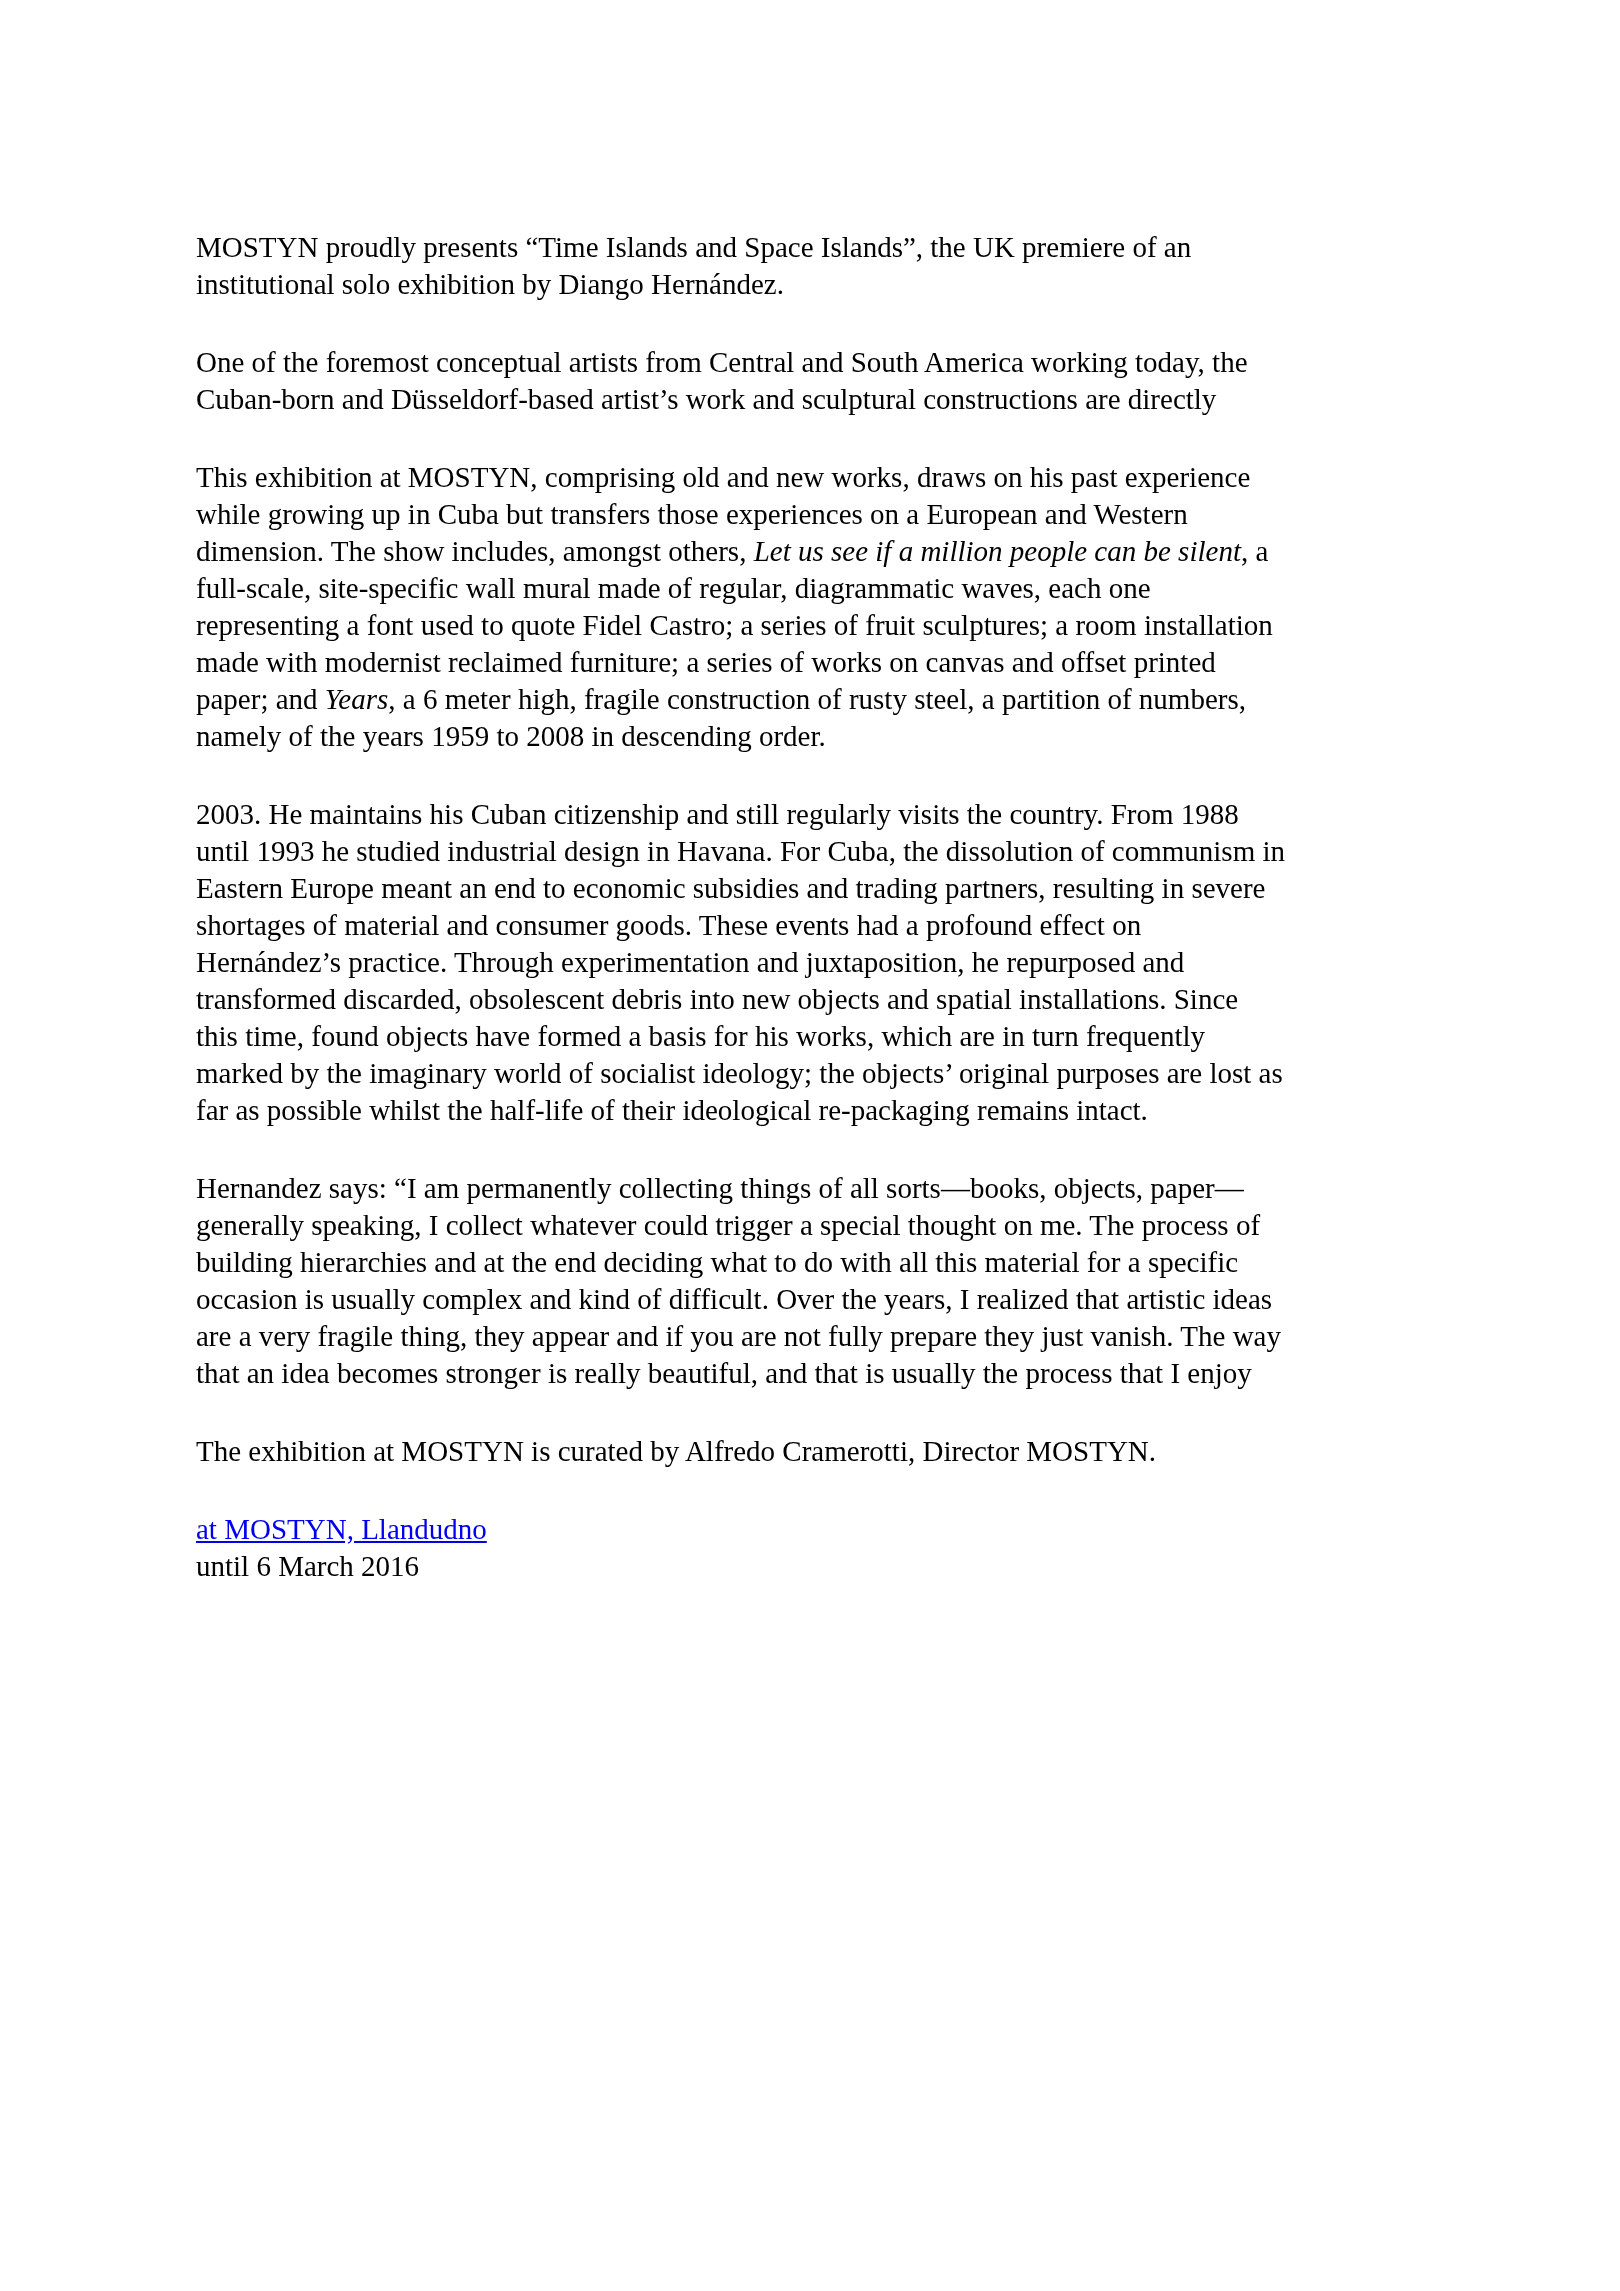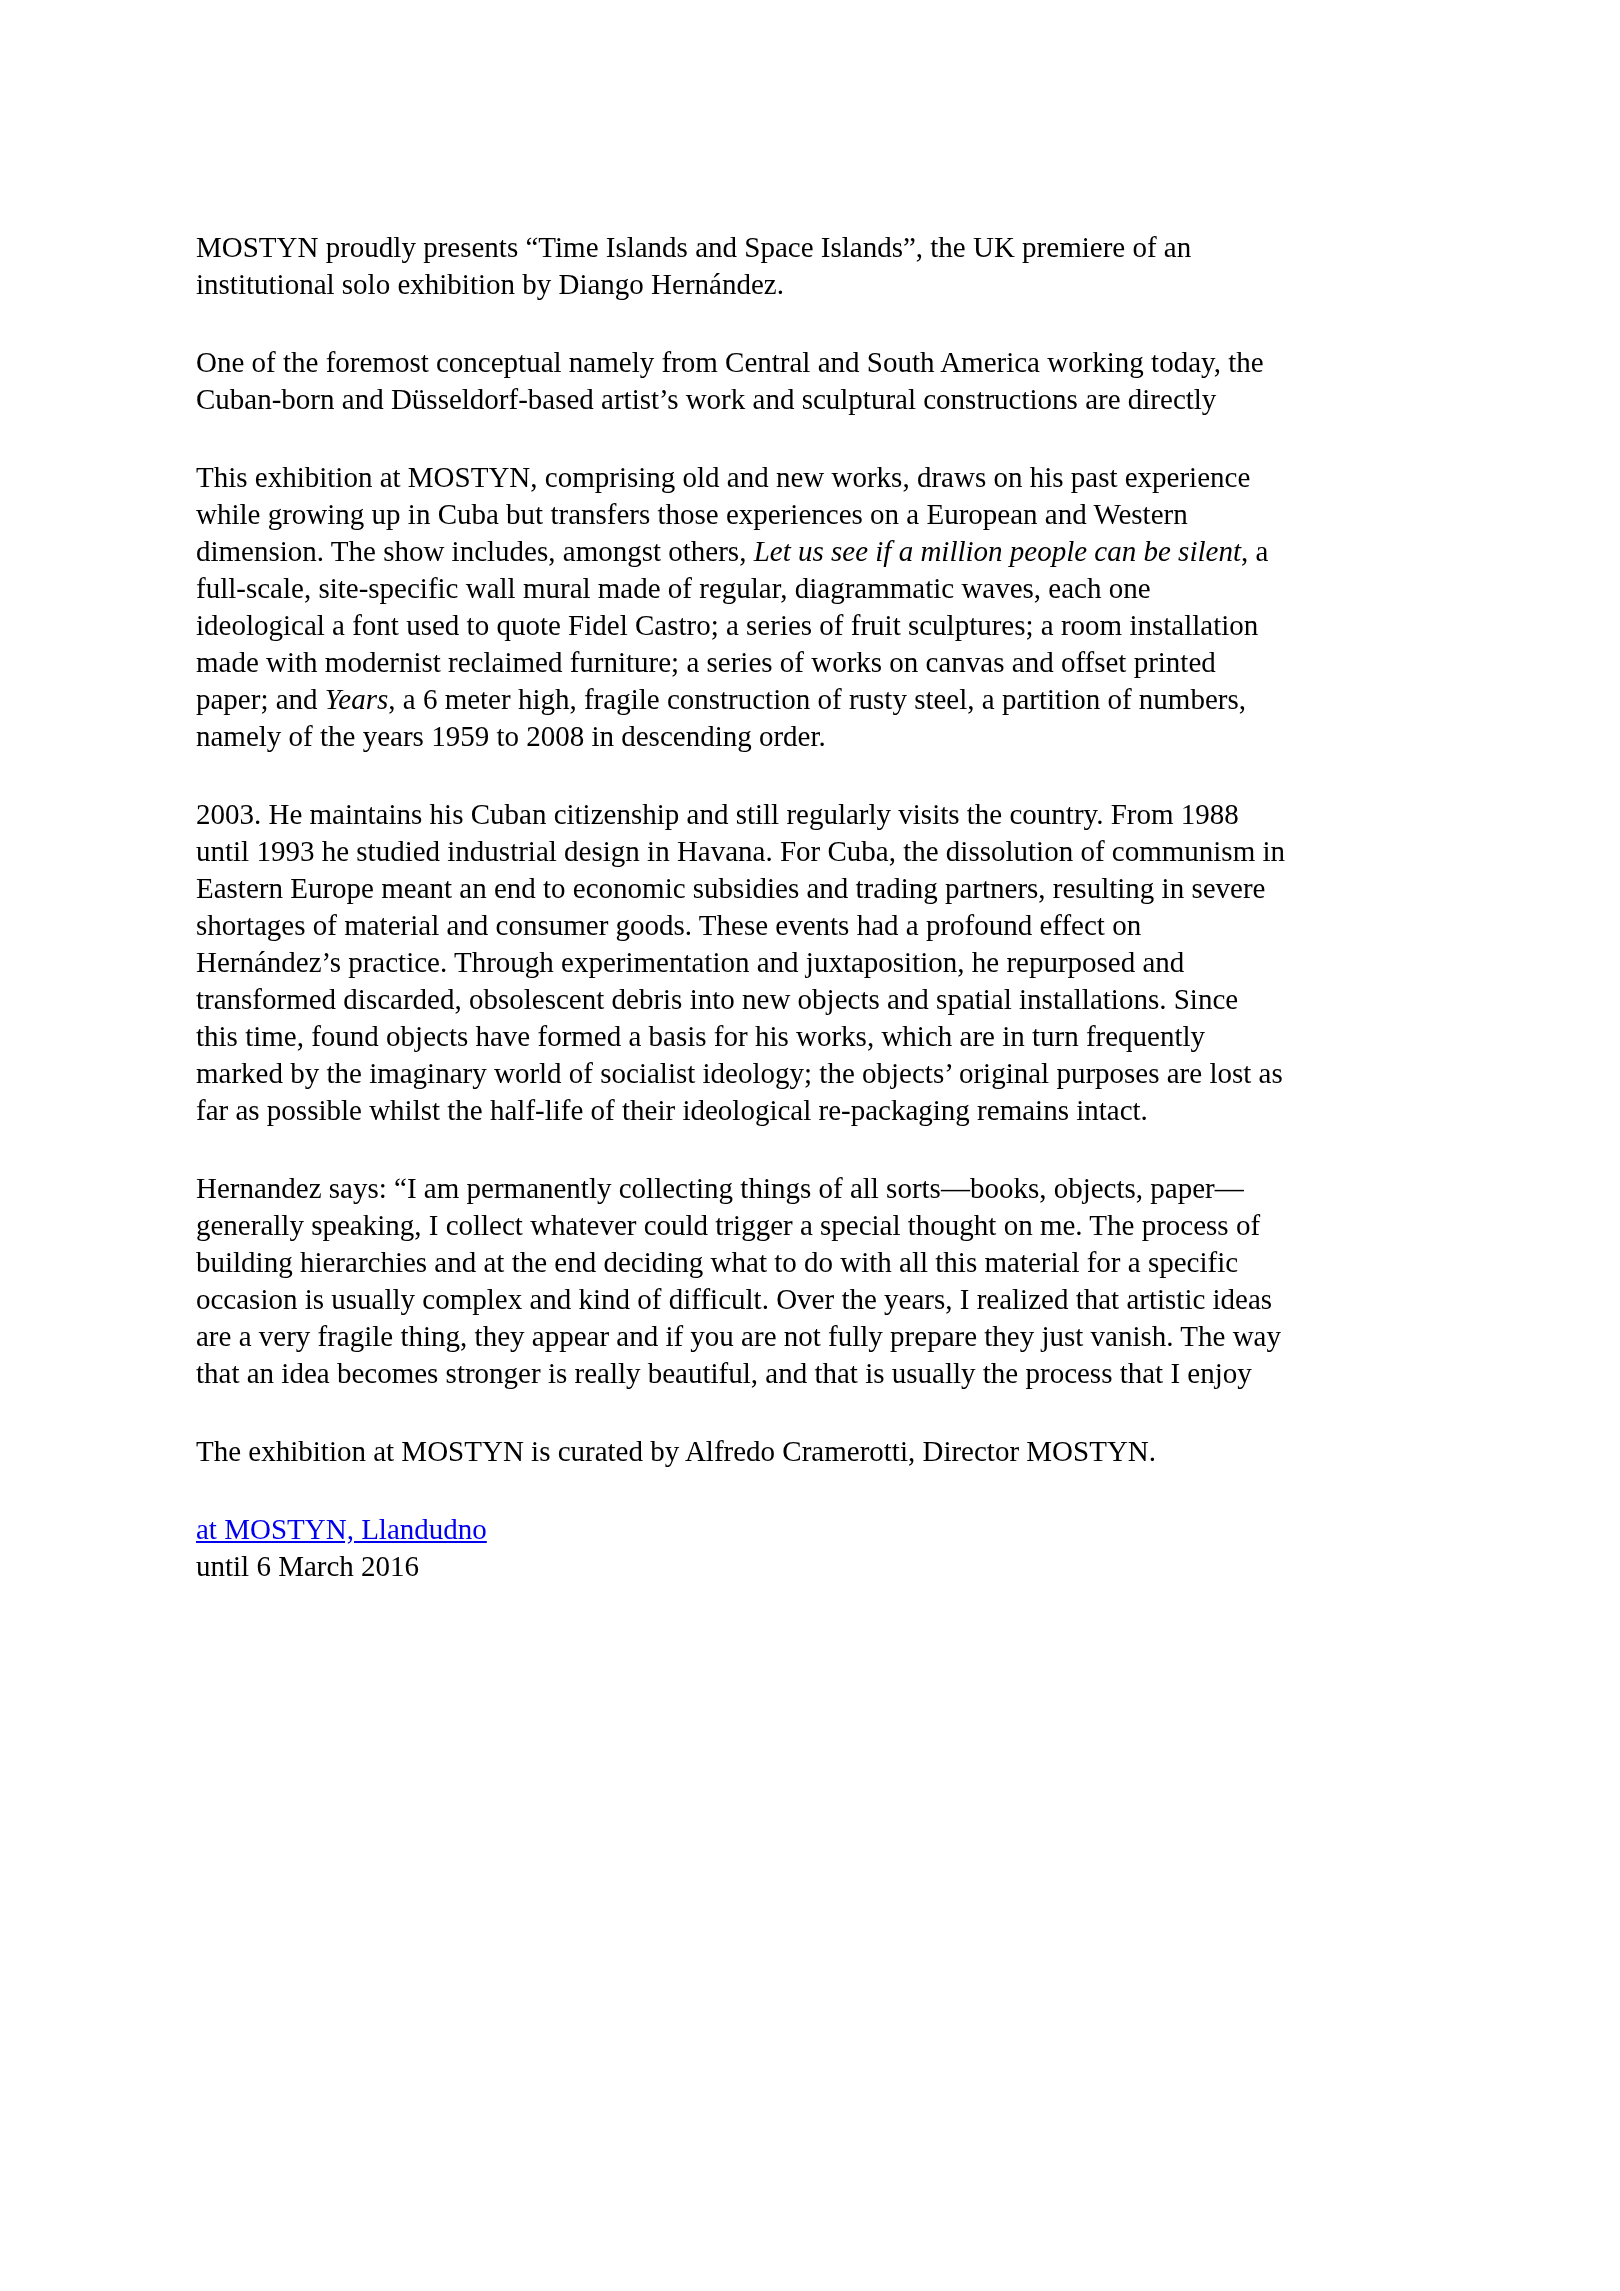--- a/index.html
+++ b/index.html
@@ -43,29 +43,29 @@
 </head>
 <body>
 
 <div class="page">
   <article class="textblock" id="press-release">
       <div class="para">
         <div class="line"><span>MOSTYN proudly presents “Time Islands and Space Islands”, the UK premiere of an</span></div>
         <div class="line"><span>institutional solo exhibition by Diango Hernández.</span></div>
       </div>
       <div class="para">
-        <div class="line"><span>One of the foremost conceptual namely from Central and South America working today, the</span></div>
+        <div class="line"><span>One of the foremost conceptual artists from Central and South America working today, the</span></div>
         <div class="line"><span>Cuban-born and Düsseldorf-based artist’s work and sculptural constructions are directly</span></div>
       </div>
       <div class="para">
         <div class="line"><span>This exhibition at MOSTYN, comprising old and new works, draws on his past experience</span></div>
         <div class="line"><span>while growing up in Cuba but transfers those experiences on a European and Western</span></div>
         <div class="line"><span>dimension. The show includes, amongst others, </span><span class="seg-italic">Let us see if a million people can be silent</span><span>, a</span></div>
         <div class="line"><span>full-scale, site-specific wall mural made of regular, diagrammatic waves, each one</span></div>
-        <div class="line"><span>ideological a font used to quote Fidel Castro; a series of fruit sculptures; a room installation</span></div>
+        <div class="line"><span>representing a font used to quote Fidel Castro; a series of fruit sculptures; a room installation</span></div>
         <div class="line"><span>made with modernist reclaimed furniture; a series of works on canvas and offset printed</span></div>
         <div class="line"><span>paper; and </span><span class="seg-italic">Years</span><span>, a 6 meter high, fragile construction of rusty steel, a partition of numbers,</span></div>
         <div class="line"><span>namely of the years 1959 to 2008 in descending order.</span></div>
       </div>
       <div class="para">
         <div class="line"><span>2003. He maintains his Cuban citizenship and still regularly visits the country. From 1988</span></div>
         <div class="line"><span>until 1993 he studied industrial design in Havana. For Cuba, the dissolution of communism in</span></div>
         <div class="line"><span>Eastern Europe meant an end to economic subsidies and trading partners, resulting in severe</span></div>
         <div class="line"><span>shortages of material and consumer goods. These events had a profound effect on</span></div>
         <div class="line"><span>Hernández’s practice. Through experimentation and juxtaposition, he repurposed and</span></div>

